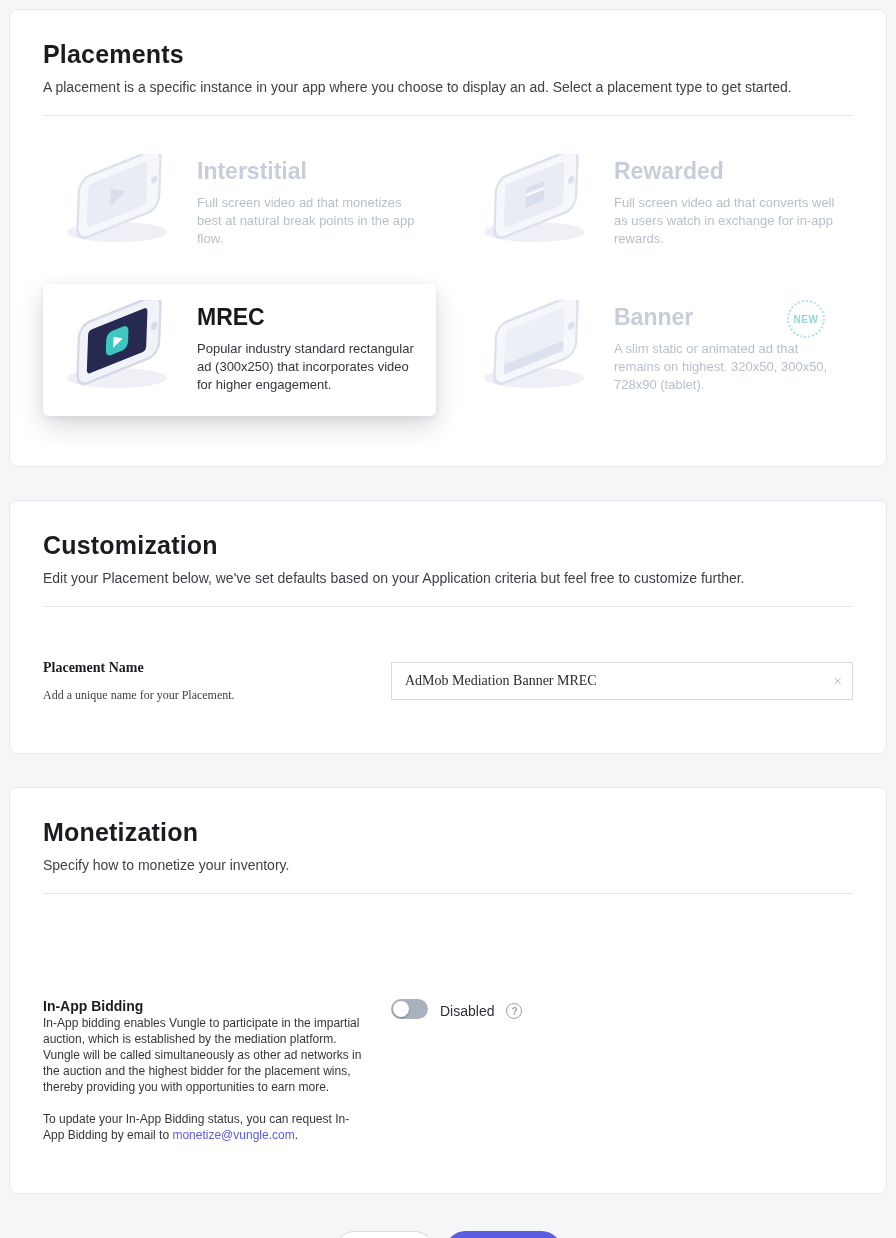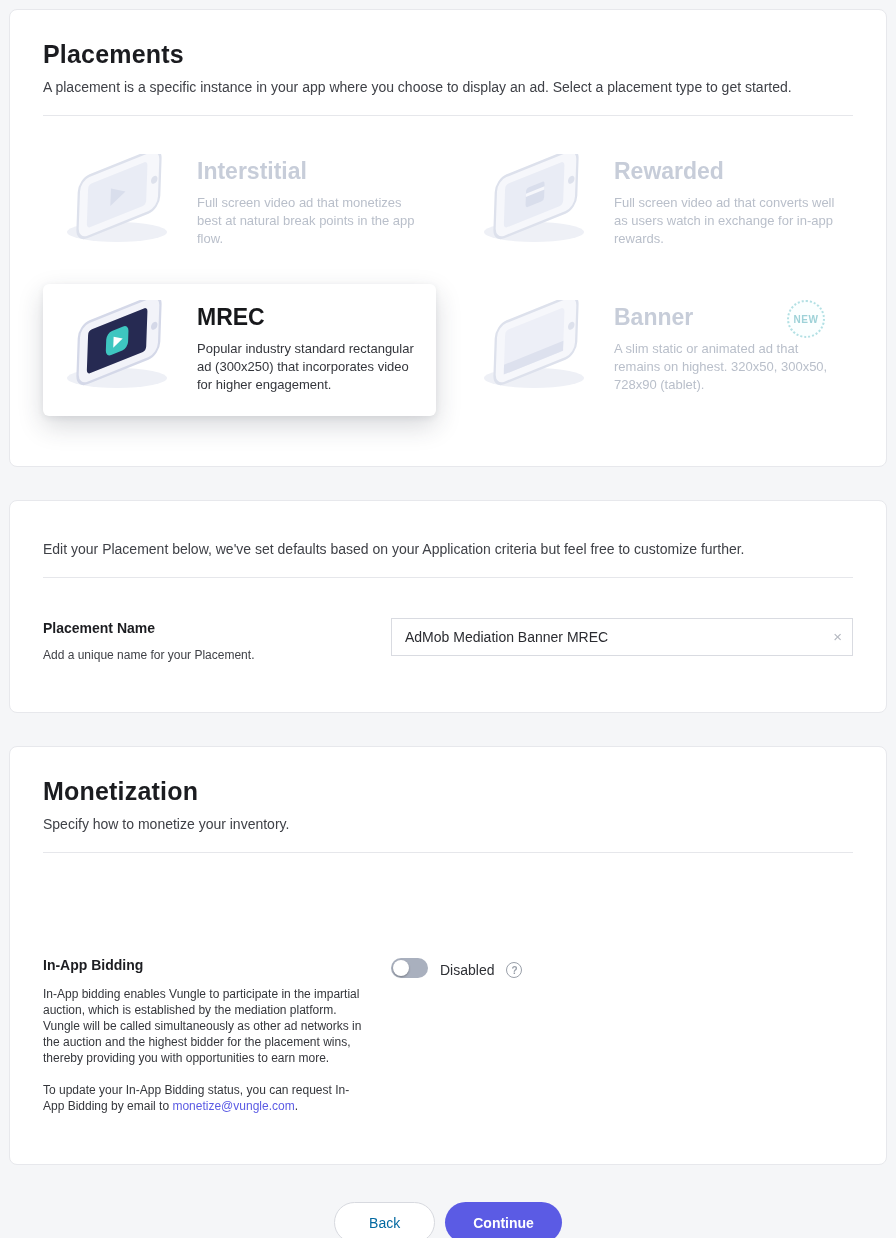--- a/index.html
+++ b/index.html
@@ -71,21 +71,21 @@
     font-size: 10px;
     font-weight: bold;
     letter-spacing: .5px;
     display: flex;
     align-items: center;
     justify-content: center;
     background: #fbffff;
   }
 
   
-  .field-row { display: flex; align-items: flex-start; margin-top: 40px; }
+  .field-row { display: flex; align-items: center; margin-top: 51px; font-family: Liberation Serif, serif; }
   .field-left { width: 348px; padding-top: 2px; }
   .field-label { font-size: 14px; font-weight: bold; color: #1c1d21; }
   .field-help { font-size: 12px; color: #3f4147; margin-top: 12px; }
   .text-input-wrap { flex: 1; position: relative; }
   .text-input {
     width: 100%;
     height: 38px;
     border: 1px solid #d9dbe1;
     border-radius: 0;
     padding: 0 32px 0 13px;
@@ -106,21 +106,21 @@
     user-select: none;
   }
 
   
   .monet-row { display: flex; align-items: flex-start; margin-top: 104px; }
   .monet-left { width: 348px; }
   .bid-desc {
     font-size: 12px;
     line-height: 16px;
     color: #35373c;
-    margin-top: 13px;
+    margin-top: 1px;
     max-width: 322px;
   }
   .bid-desc + .bid-desc { margin-top: 16px; }
   .email-link { color: #5b5be4; text-decoration: none; cursor: pointer; }
   .toggle-row { display: flex; align-items: flex-end; gap: 12px; padding-top: 1px; }
   .toggle {
     width: 37px;
     height: 20px;
     border-radius: 10px;
     background: #a9b0be;
@@ -264,20 +264,21 @@
           <div class="type-title">Banner</div>
           <div class="type-desc">A slim static or animated ad that remains on highest. 320x50, 300x50, 728x90 (tablet).</div>
         </div>
         <div class="badge-new">NEW</div>
       </div>
 
     </div>
   </section>
 
   <section class="card">
+    <h1 class="card-title">Customization</h1>
     <p class="card-sub">Edit your Placement below, we've set defaults based on your Application criteria but feel free to customize further.</p>
     <hr class="rule">
 
     <div class="field-row">
       <div class="field-left">
         <div class="field-label">Placement Name</div>
         <div class="field-help">Add a unique name for your Placement.</div>
       </div>
       <div class="text-input-wrap">
         <input class="text-input" type="text" value="AdMob Mediation Banner MREC" style="">

